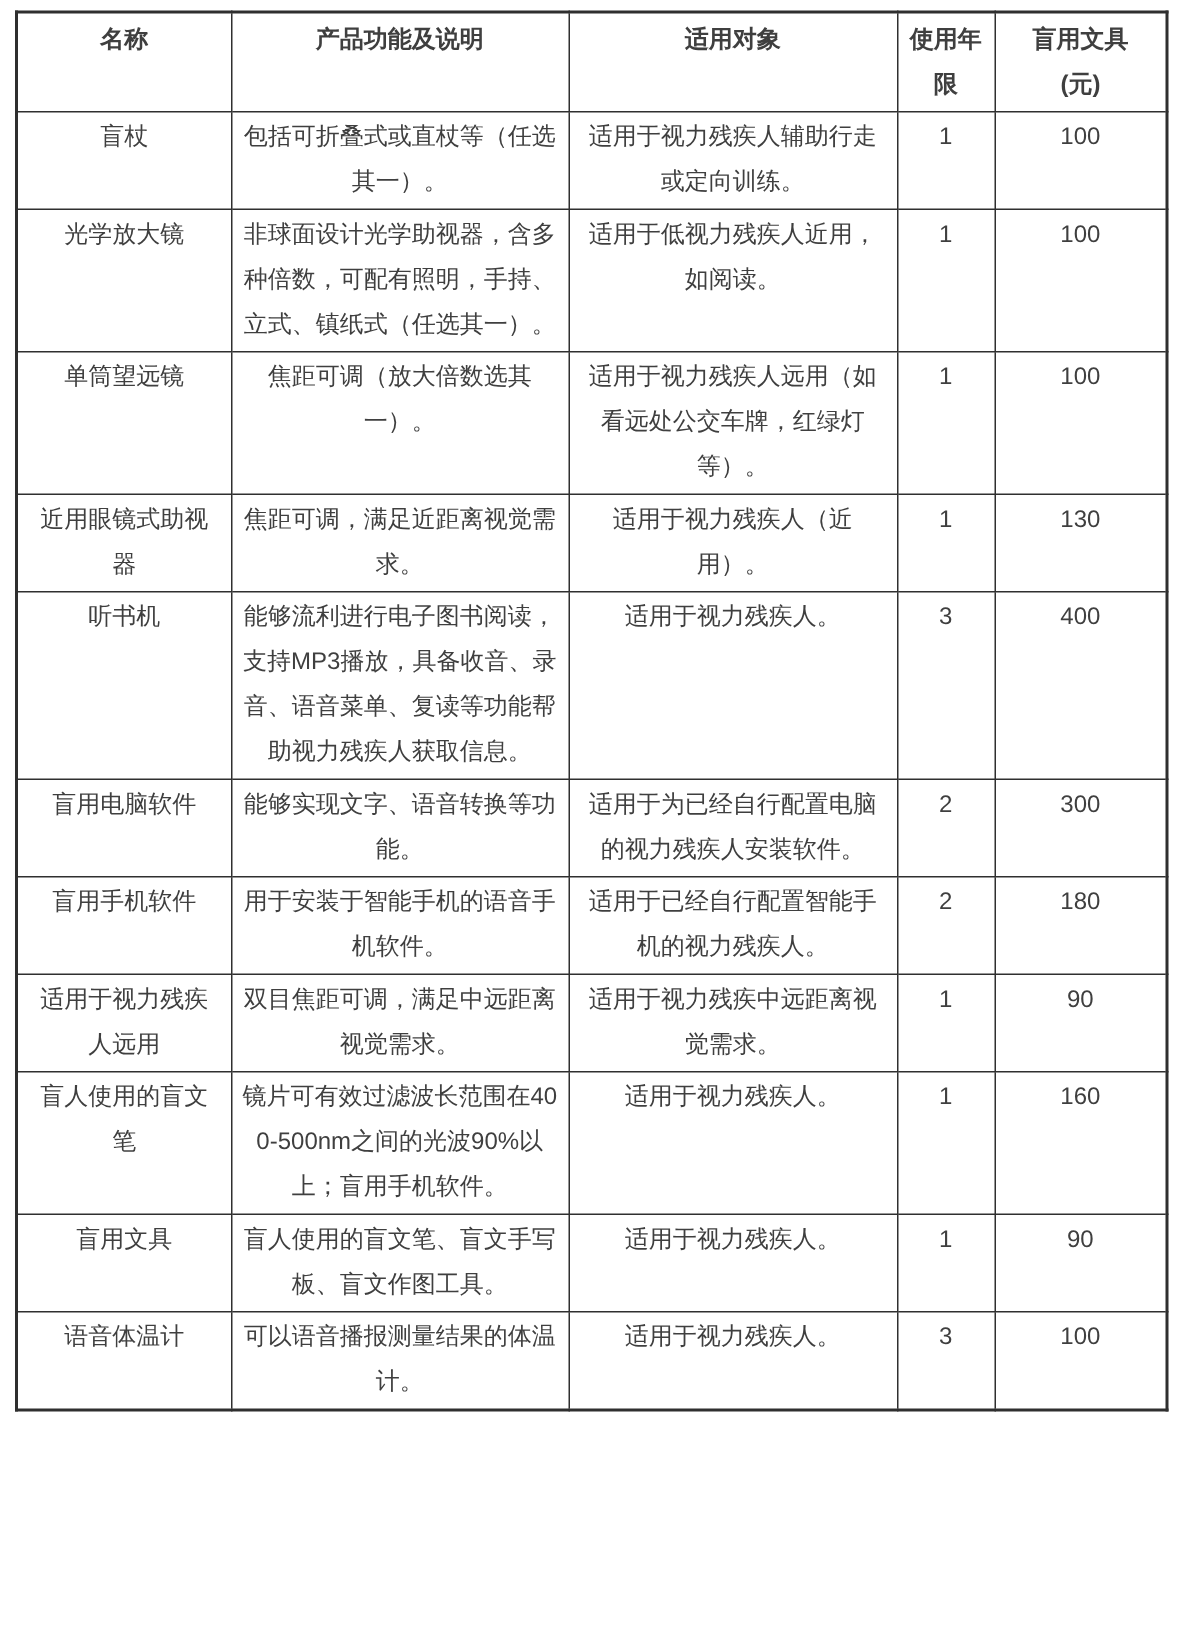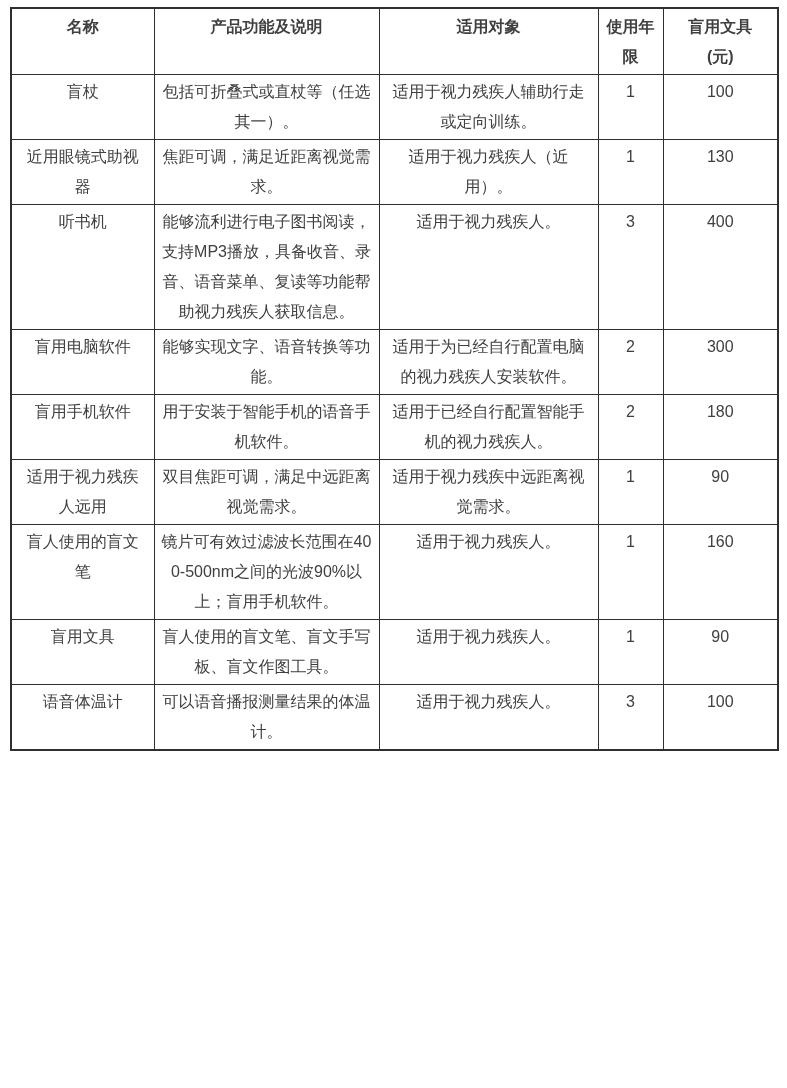--- a/index.html
+++ b/index.html
@@ -71,21 +71,35 @@
     </thead>
     <tbody id="table-body">
   <tr>
     <td>盲杖</td>
     <td>包括可折叠式或直杖等（任选其一）。</td>
     <td>适用于视力残疾人辅助行走或定向训练。</td>
     <td>1</td>
     <td>100</td>
   </tr>
 
+  <tr>
+    <td>光学放大镜</td>
+    <td>非球面设计光学助视器，含多种倍数，可配有照明，手持、立式、镇纸式（任选其一）。</td>
+    <td>适用于低视力残疾人近用，如阅读。</td>
+    <td>1</td>
+    <td>100</td>
+  </tr>
 
+  <tr>
+    <td>单筒望远镜</td>
+    <td>焦距可调（放大倍数选其一）。</td>
+    <td>适用于视力残疾人远用（如看远处公交车牌，红绿灯等）。</td>
+    <td>1</td>
+    <td>100</td>
+  </tr>
 
 
 
   <tr>
     <td>近用眼镜式助视器</td>
     <td>焦距可调，满足近距离视觉需求。</td>
     <td>适用于视力残疾人（近用）。</td>
     <td>1</td>
     <td>130</td>
   </tr>

